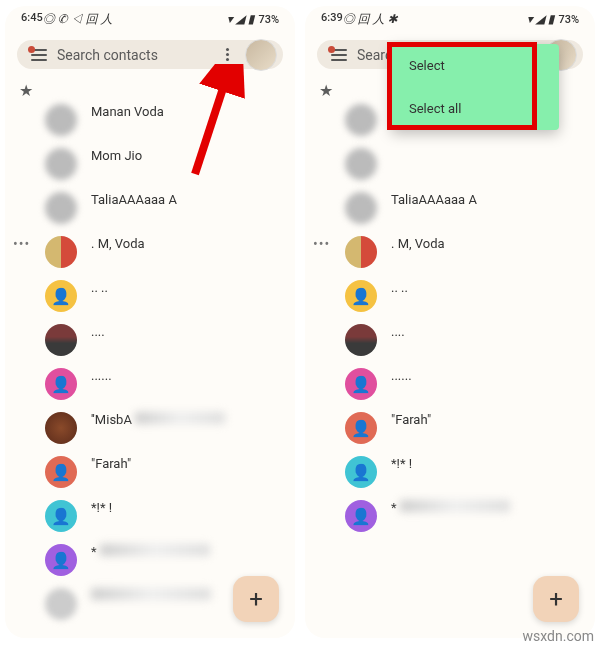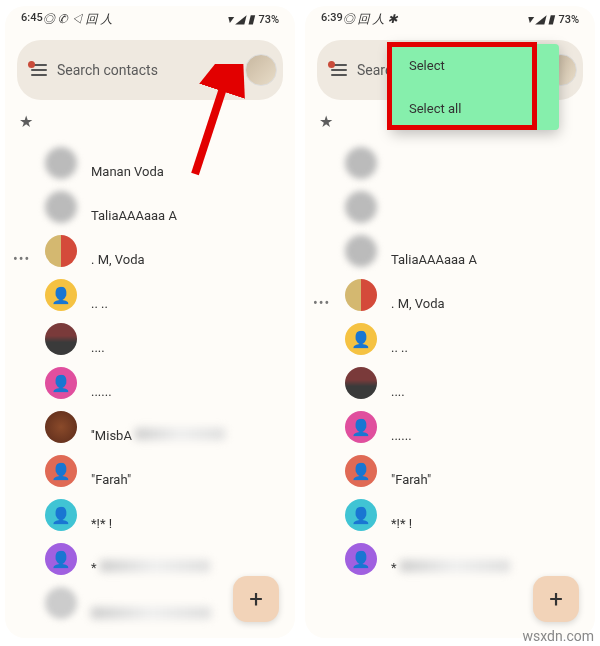--- a/index.html
+++ b/index.html
@@ -28,21 +28,21 @@
       padding: 0 16px;
       font-size: 11px;
       font-weight: 500;
       color: #333;
     }
     .status-left { display: flex; }
     .status-right { display: flex; align-items: center; gap: 4px; }
     .status-icons { display: flex; gap: 3px; align-items: center; font-size: 12px; font-style: italic; }
     .search-bar {
       margin: 8px 12px;
-      height: 60px;
+      height: 29px;
       background: #efe9e0;
       border-radius: 24px;
       display: flex;
       align-items: center;
       padding: 0 6px 0 14px;
       gap: 10px;
     }
     .menu-icon { display:flex; flex-direction:column; gap:3px; position:relative; }
     .menu-icon .bar { height:2px; width:16px; background:#555; border-radius:2px; }
     .menu-icon .dot { position:absolute; top:-3px; left:-3px; width:7px; height:7px; background:#c94c3a; border-radius:50%; }
@@ -50,21 +50,21 @@
     .more-icon { display:flex; flex-direction:column; gap:2px; padding:0 6px; cursor:pointer; }
     .more-icon span { width:3px; height:3px; background:#555; border-radius:50%; }
     .avatar-user {
       width:32px; height:32px; border-radius:50%;
       background: linear-gradient(135deg,#c8b8a0,#e8dcc8);
       border:1px solid #ddd;
     }
     .star-row { padding: 4px 14px; color:#5d5d5d; font-size:16px; display:flex; align-items:flex-start; }
     .contacts { padding: 0 0 0 0; }
     .contact-row {
-      display:flex; align-items:flex-end; height:44px;
+      display:flex; align-items:flex-start; height:44px;
       padding: 0 14px 0 40px; gap:14px; position:relative;
     }
     .contact-avatar { width:32px; height:32px; border-radius:50%; flex-shrink:0; display:flex; align-items:center; justify-content:center; font-size:16px;}
     .contact-name { font-size:13px; color:#333; }
     .blur {
       filter: blur(4px);
       background: linear-gradient(90deg,#ccc,#eee,#ddd);
       color: transparent;
       border-radius:3px;
     }
@@ -148,20 +148,24 @@
   </svg>
 
   <div class="star-row">★</div>
   <div class="contacts">
     <div class="contact-row">
         <div class="contact-avatar blur-avatar"></div>
         <span class="contact-name">Manan Voda</span>
       </div>
     <div class="contact-row">
         <div class="contact-avatar blur-avatar"></div>
+        <span class="contact-name">Mom Jio</span>
+      </div>
+    <div class="contact-row">
+        <div class="contact-avatar blur-avatar"></div>
         <span class="contact-name">TaliaAAAaaa A</span>
       </div>
     <div class="contact-row">
         <span class="side-dots">•••</span>
         <div class="contact-avatar av-mix"></div>
         <span class="contact-name">. M, Voda</span>
       </div>
     <div class="contact-row">
         <div class="contact-avatar av-yellow">👤</div>
         <span class="contact-name">.. ..</span>

